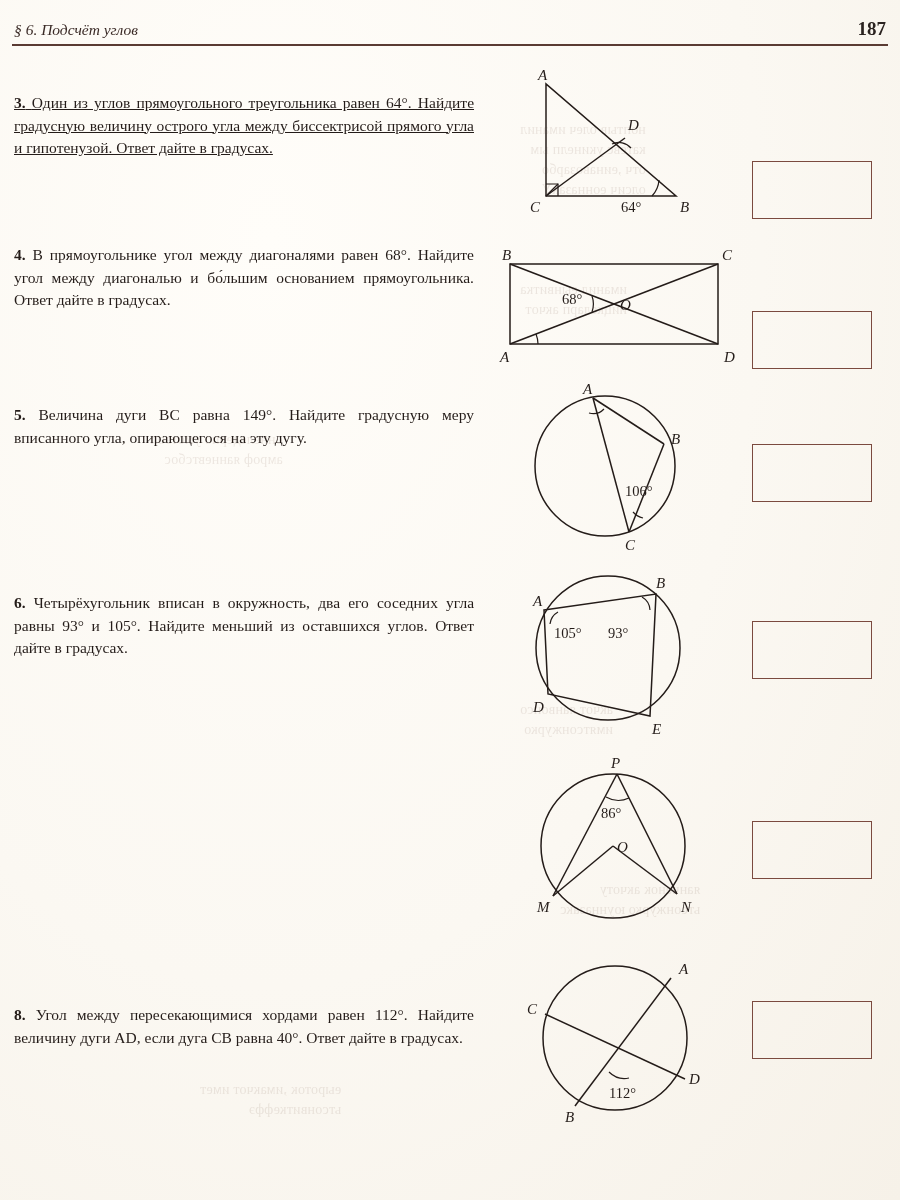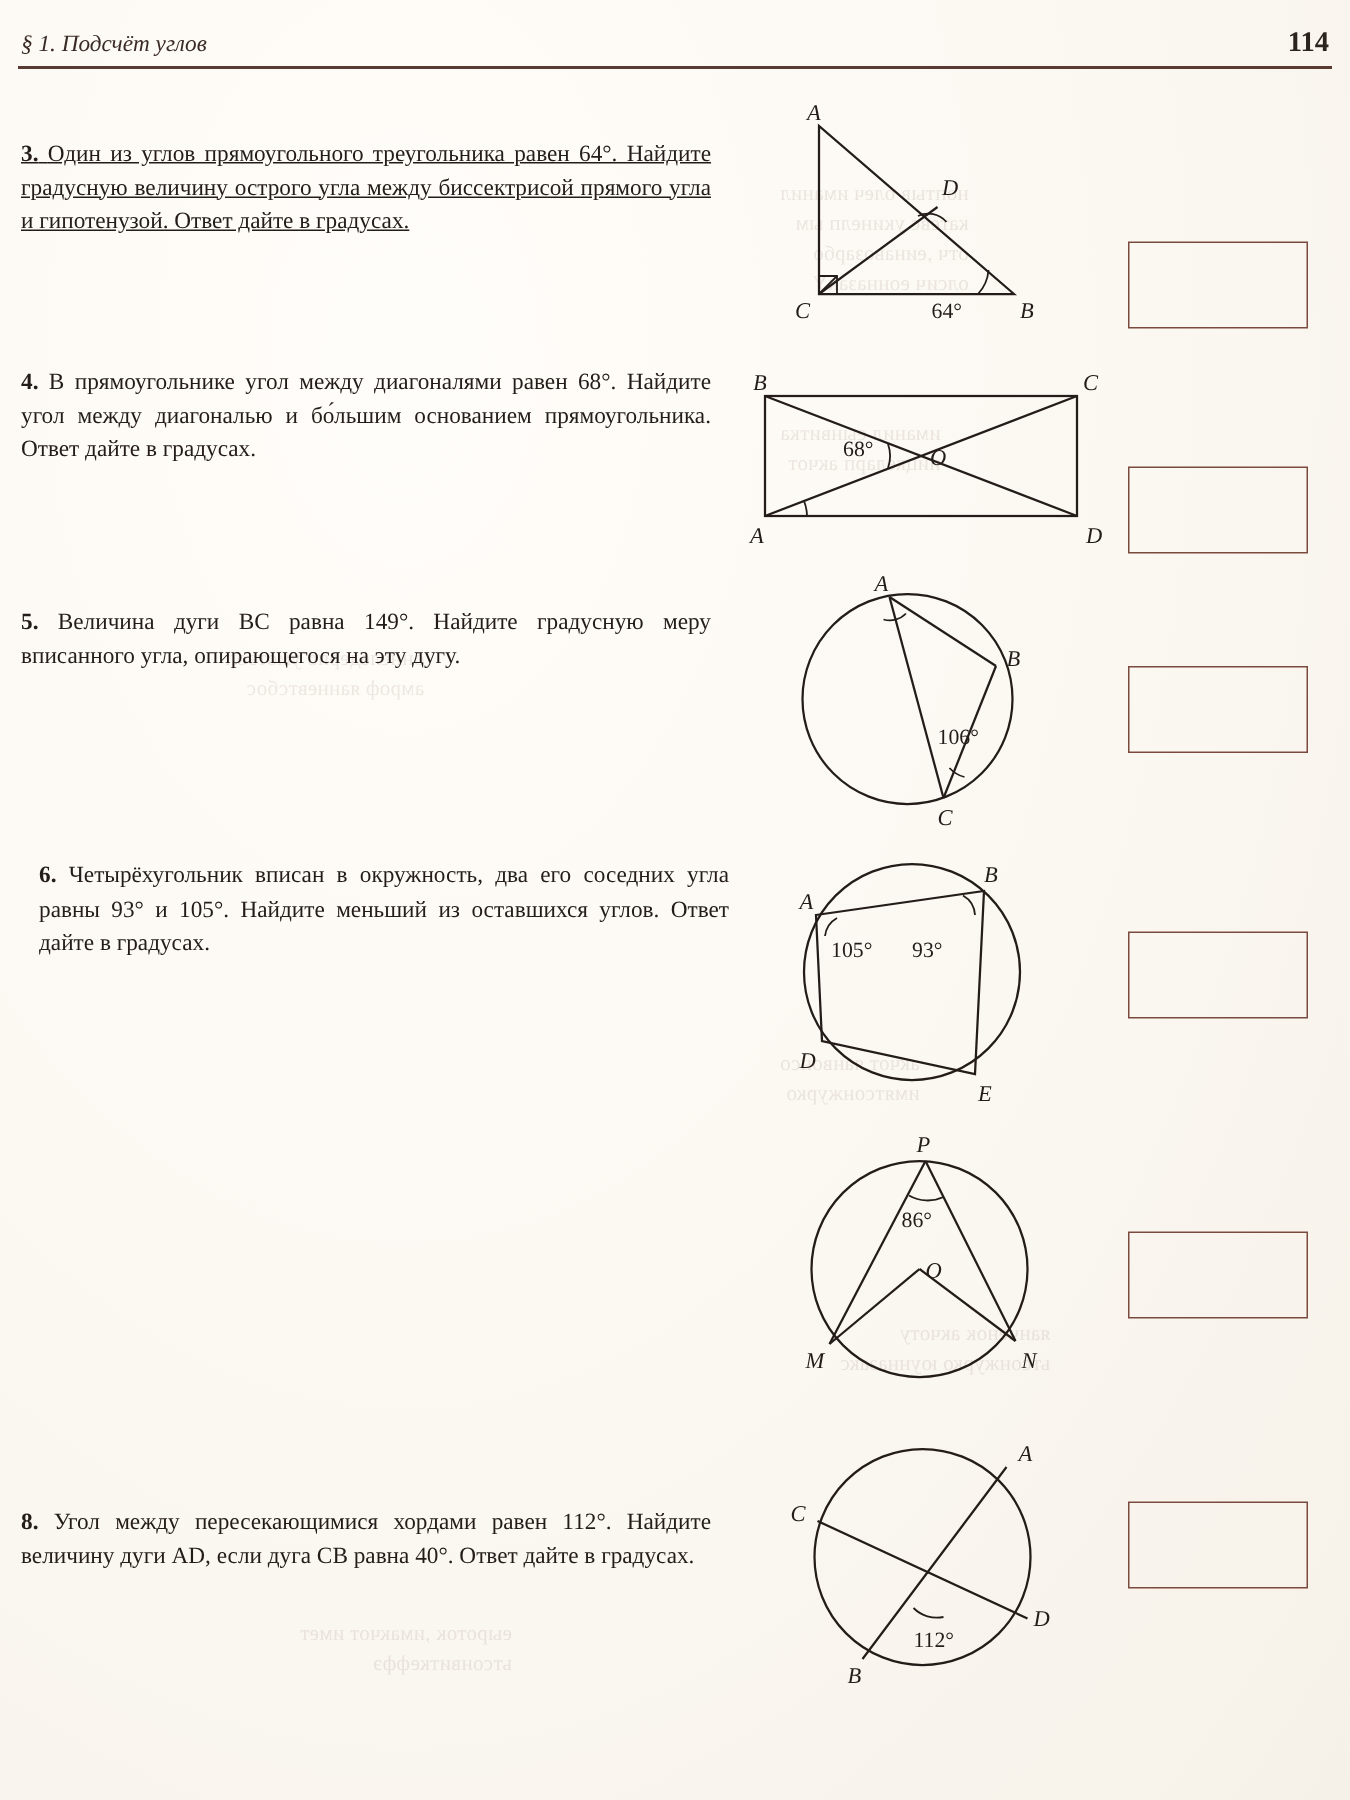--- a/index.html
+++ b/index.html
@@ -92,22 +92,22 @@
   амроф яанневтсбос</div>
   <div class="ghost" style="left:520px;top:700px;">   акчот яанвонсо
    имятсонжурко</div>
   <div class="ghost" style="left:560px;top:880px;">  яанченок акчоту
   ьтсонжурко юунназакс</div>
   <div class="ghost" style="left:200px;top:1080px;">  еыроток ,имакчот имет
   ьтсонвиткеффэ</div>
 
   <header class="hdr">
     <div class="hdr-row">
-      <span class="hdr-title">§ 1. Подсчёт углов</span>
-      <span class="hdr-page">114</span>
+      <span class="hdr-title">§ 6. Подсчёт углов</span>
+      <span class="hdr-page">187</span>
     </div>
     <div class="hdr-rule"></div>
   </header>
 
   <div class="content">
 
     <section class="task" style="left:0;top:20px;width:900px;height:160px;">
       <div class="ttext" style="left:14px;top:16px;width:460px;text-decoration:underline;">
         <b>3.</b>
         <span>Один из углов прямоугольного треугольника равен 64°. Найдите градусную величину острого угла между биссектрисой прямого угла и гипотенузой. Ответ дайте в градусах.</span>
@@ -188,21 +188,21 @@
           <text x="166" y="58">B</text>
           <text x="120" y="164">C</text>
           <text class="deg" x="120" y="110">106°</text>
         </svg>
       </div>
 
       <div class="ansbox" style="left:752px;top:58px;width:118px;height:56px;"></div>
     </section>
 
     <section class="task" style="left:0;top:500px;width:900px;height:190px;">
-      <div class="ttext" style="left:14px;top:17px;width:460px;margin-left:12px;">
+      <div class="ttext" style="left:14px;top:36px;width:460px;">
         <b>6.</b>
         <span>Четырёхугольник вписан в окружность, два его соседних угла равны 93° и 105°. Найдите меньший из оставшихся углов. Ответ дайте в градусах.</span>
       </div>
 
       <div class="fig" style="left:500px;top:10px;">
         <svg width="240" height="170" viewBox="0 0 240 170">
 
           <circle class="stroke" cx="108" cy="82" r="72"></circle>
 
           <path class="stroke" d="M44,44 L156,28 L150,150 L48,128 Z"></path>

